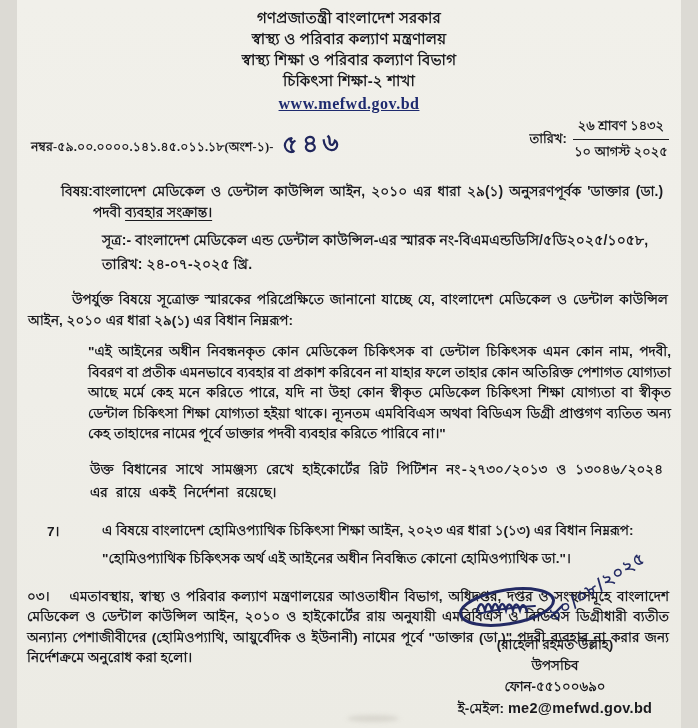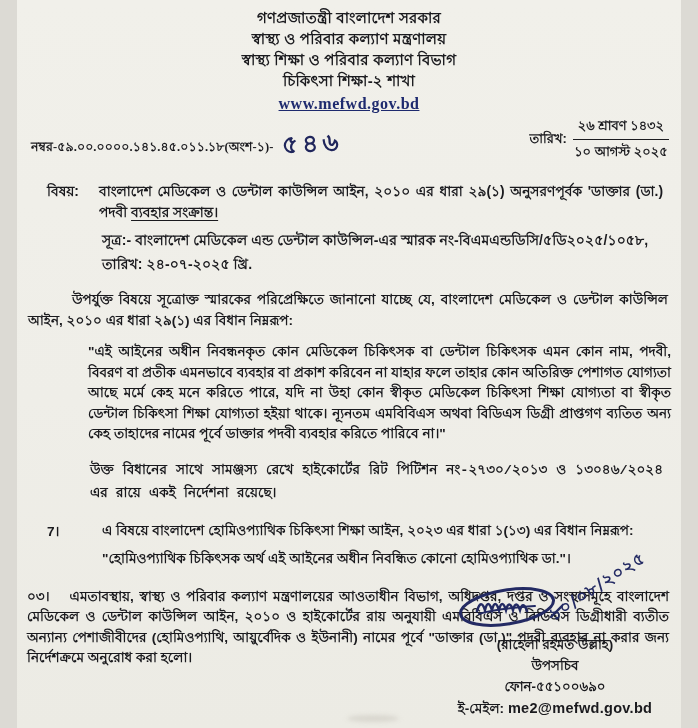--- a/index.html
+++ b/index.html
@@ -33,21 +33,21 @@
   .hand{
     font-size:25px;letter-spacing:4px;color:#20265c;
     transform:rotate(-3deg) translateY(-2px);display:inline-block;margin-left:8px;
     font-family:"DejaVu Sans",sans-serif;
   }
   .date-wrap{display:flex;align-items:center;gap:6px;font-size:13px;}
   .frac{display:inline-flex;flex-direction:column;text-align:center;}
   .frac .top{border-bottom:1.6px solid #1c1c20;padding:0 5px 2px;}
   .frac .bot{padding-top:2px;}
   
-  .subject{display:flex;gap:20px;margin-top:12px;padding-left:30px;padding-right:18px;font-size:13.8px;line-height:21px;}
+  .subject{display:flex;gap:0;margin-top:12px;padding-left:44px;padding-right:18px;font-size:13.8px;line-height:21px;}
   .subject-label{flex:0 0 auto;}
   .subject-text{max-width:575px;text-align:justify;}
   .u{text-decoration:underline;text-underline-offset:3px;}
   .reference{margin:6px 14px 0 85px;font-size:14px;letter-spacing:.1px;}
   
   .para{font-size:13.6px;line-height:20.5px;text-align:justify;}
   .para1{margin:13px 13px 0 11px;text-indent:44px;}
   .quote{margin:11px 10px 0 71px;font-size:13.6px;line-height:20.5px;text-align:justify;}
   .para2{margin:14px 18px 0 73px;font-size:13.6px;line-height:23px;text-align:justify;font-family:Liberation Mono, monospace;}
   .section{display:flex;margin-top:16px;padding-left:30px;padding-right:16px;}

